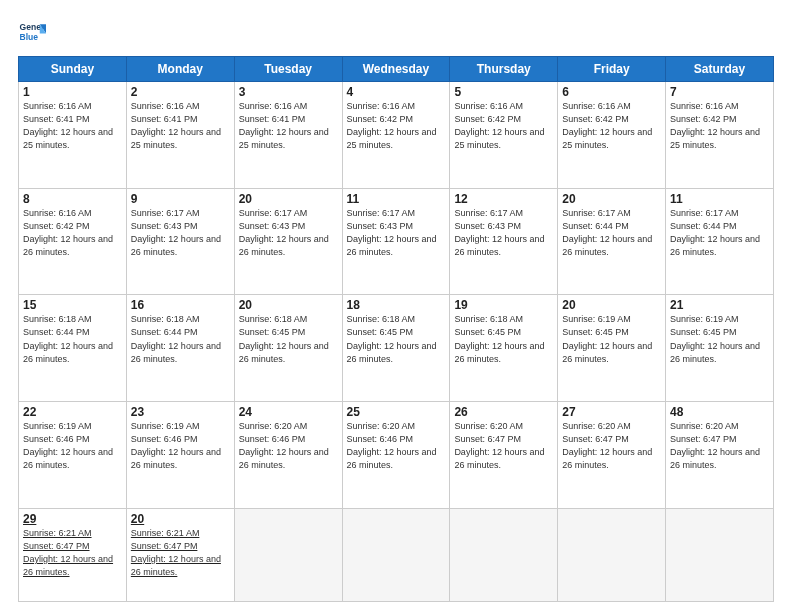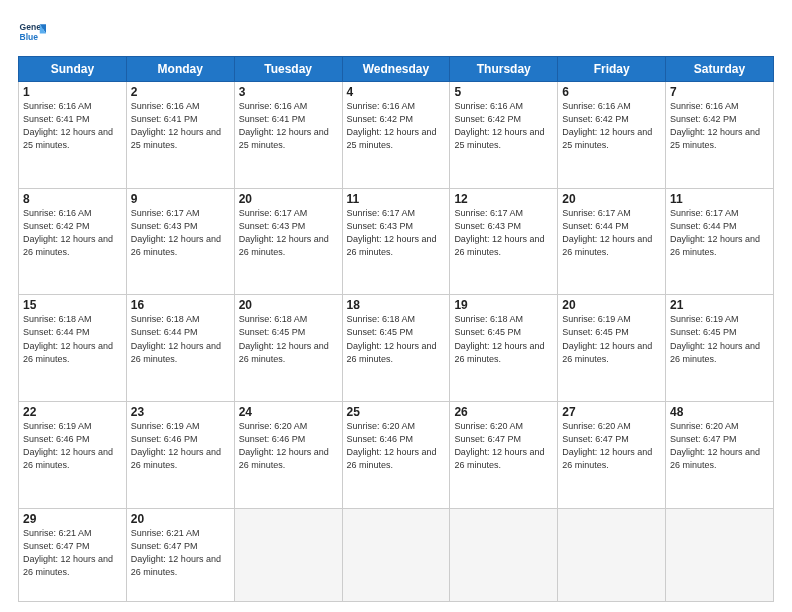--- a/index.html
+++ b/index.html
@@ -79,20 +79,21 @@
       display: block;
       margin-bottom: 1px;
     }
     .day-info {
       font-size: 9px;
       color: #333;
       line-height: 1.45;
     }
     .last-row td {
       height: 70px;
+      text-decoration: underline;
     }
   </style>
 </head>
 <body>
 
 <div class="page">
   <div class="header">
     <div class="logo">
       <svg class="logo-icon" viewBox="0 0 36 36">
         <text x="2" y="16" font-size="11" font-weight="bold" fill="#1a3a5c" font-family="Arial">General</text>

